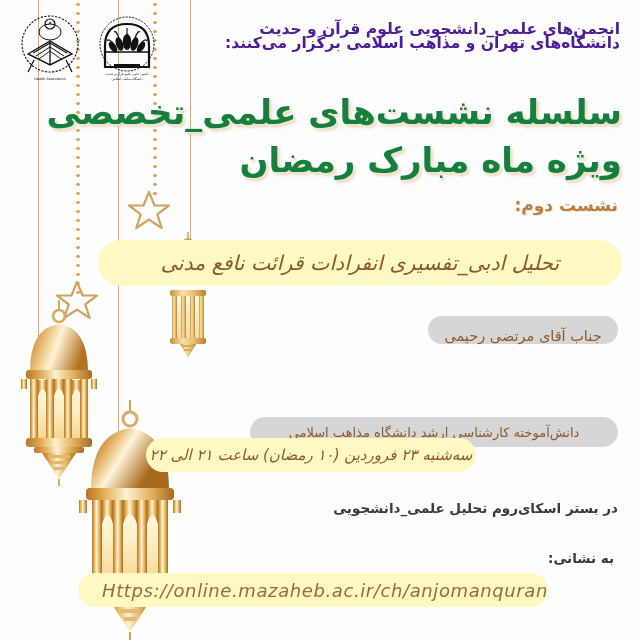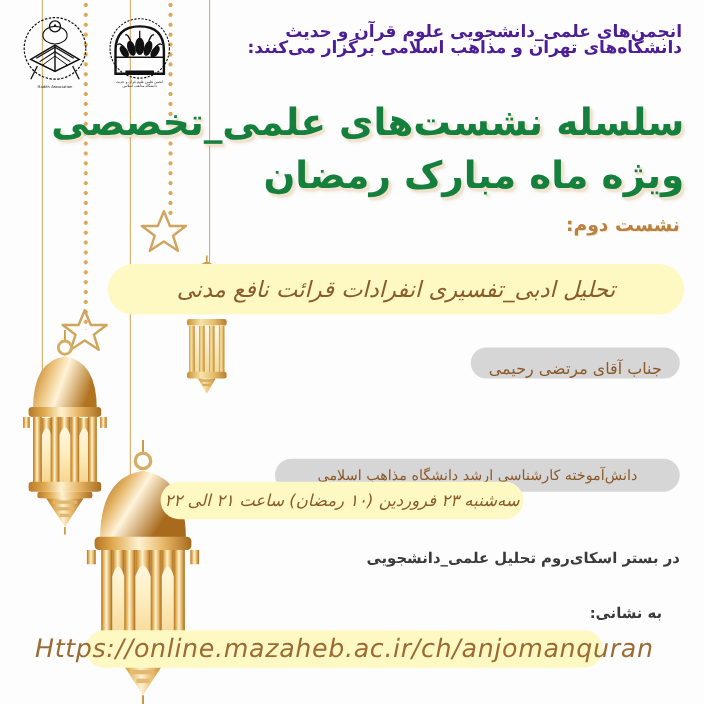--- a/index.html
+++ b/index.html
@@ -66,23 +66,24 @@
     direction:rtl;white-space:nowrap;
   }
   .pill-cream{background:#fef9c3;color:#8a5a2b;font-style:italic;}
   .pill-gray{background:#d6d6d6;color:#8a5a2b;}
 
   .topic-pill{font-size:20.5px;}
   .speaker-pill{font-size:14.5px;}
   .bio-pill{font-size:13px;}
   .date-pill{font-size:15px;margin-left:20px;}
   .url-pill{
-    font-size:23px;color:#9c6a33;
+    font-size:18px;color:#9c6a33;
     letter-spacing:.6px;direction:ltr;
     font-family:"DejaVu Sans","Liberation Sans",sans-serif;
+    justify-content:flex-end;
   }
 
   .platform-line{
     color:#3a3a3a;font-size:13.5px;font-weight:bold;
   }
   .address-label{
     color:#3a3a3a;font-size:13.5px;font-weight:bold;
   }
 </style>
 </head>
@@ -298,19 +299,19 @@
   <div class="pill pill-gray bio-pill" style="right:22px;top:381px;width:368px;height:30px;margin-top:36px;">
     <span>دانش‌آموخته کارشناسی ارشد دانشگاه مذاهب اسلامی</span>
   </div>
 
   <div class="pill pill-cream date-pill" style="right:164px;top:438px;width:330px;height:34px;">
     <span>سه‌شنبه ۲۳ فروردین (۱۰ رمضان)     ساعت ۲۱ الی ۲۲</span>
   </div>
 
   <div class="tx platform-line" style="right:22px;top:500px;">در بستر اسکای‌روم تحلیل علمی_دانشجویی</div>
 
-  <div class="tx address-label" style="right:38px;top:550px;">به نشانی:</div>
+  <div class="tx address-label" style="right:26px;top:550px;">به نشانی:</div>
 
   <div class="pill pill-cream url-pill" style="right:92px;top:573px;width:470px;height:34px;">
     <span>Https://online.mazaheb.ac.ir/ch/anjomanquran</span>
   </div>
 
 </div>
 
 </body></html>

